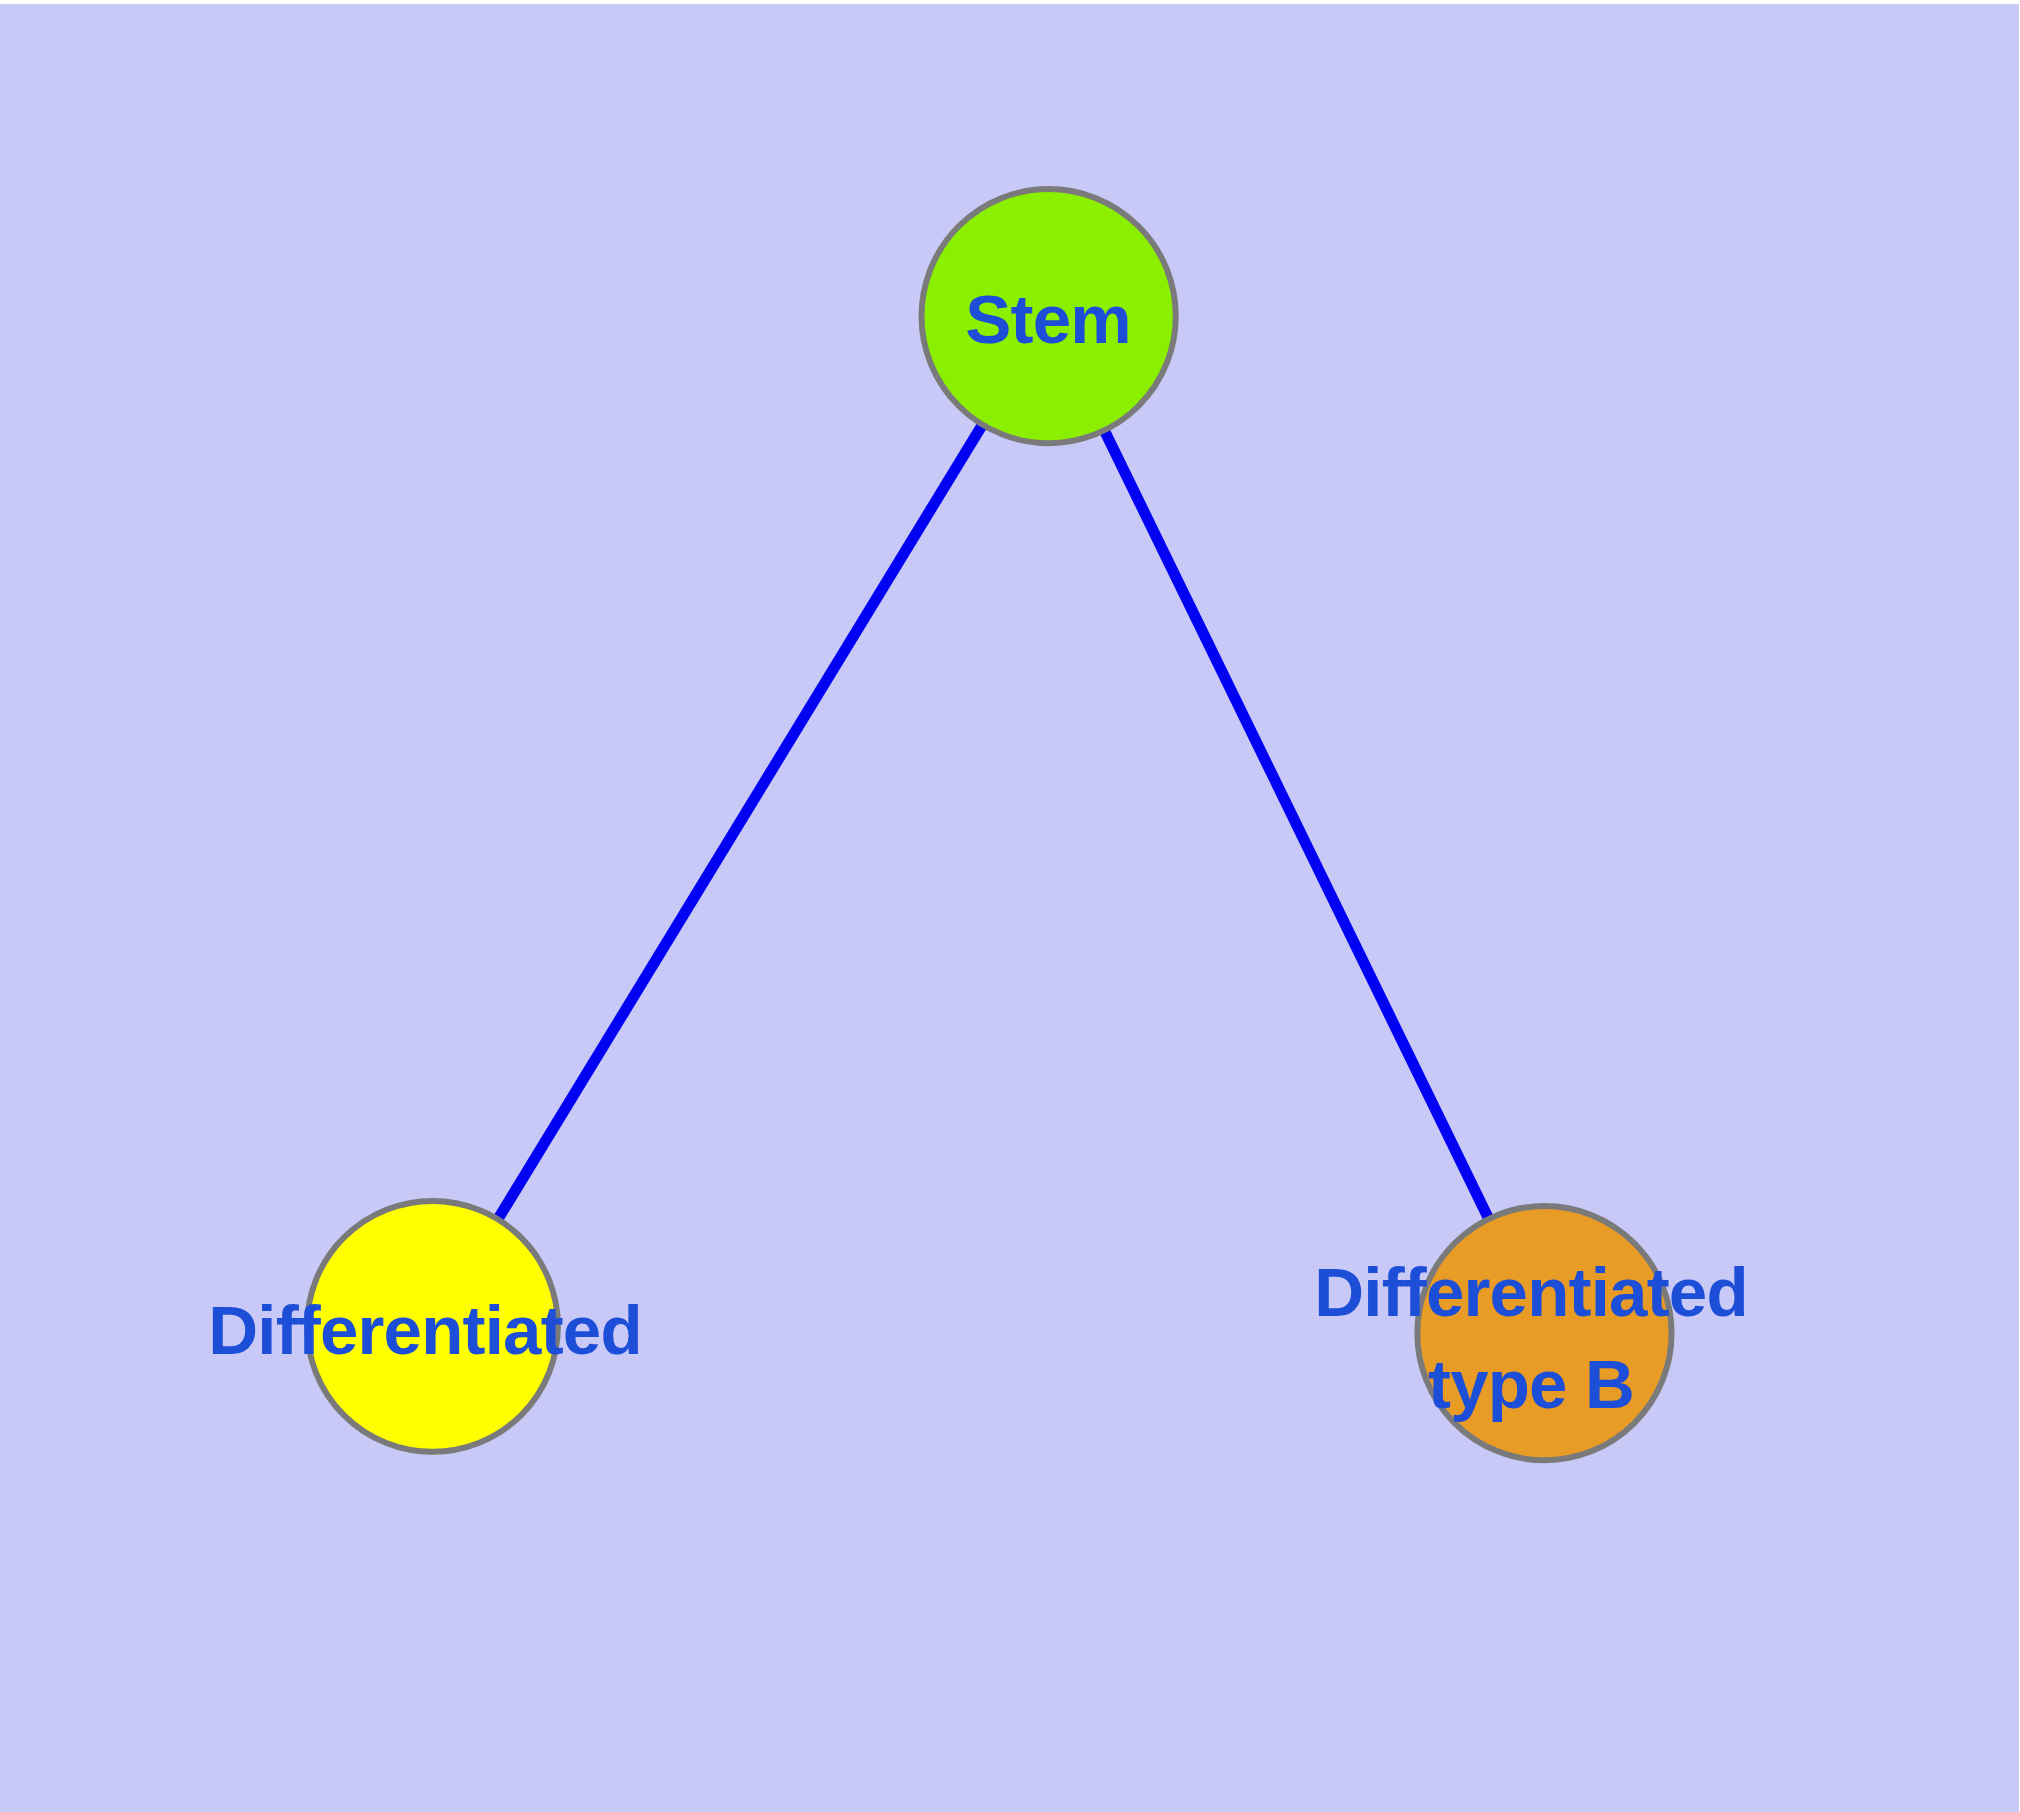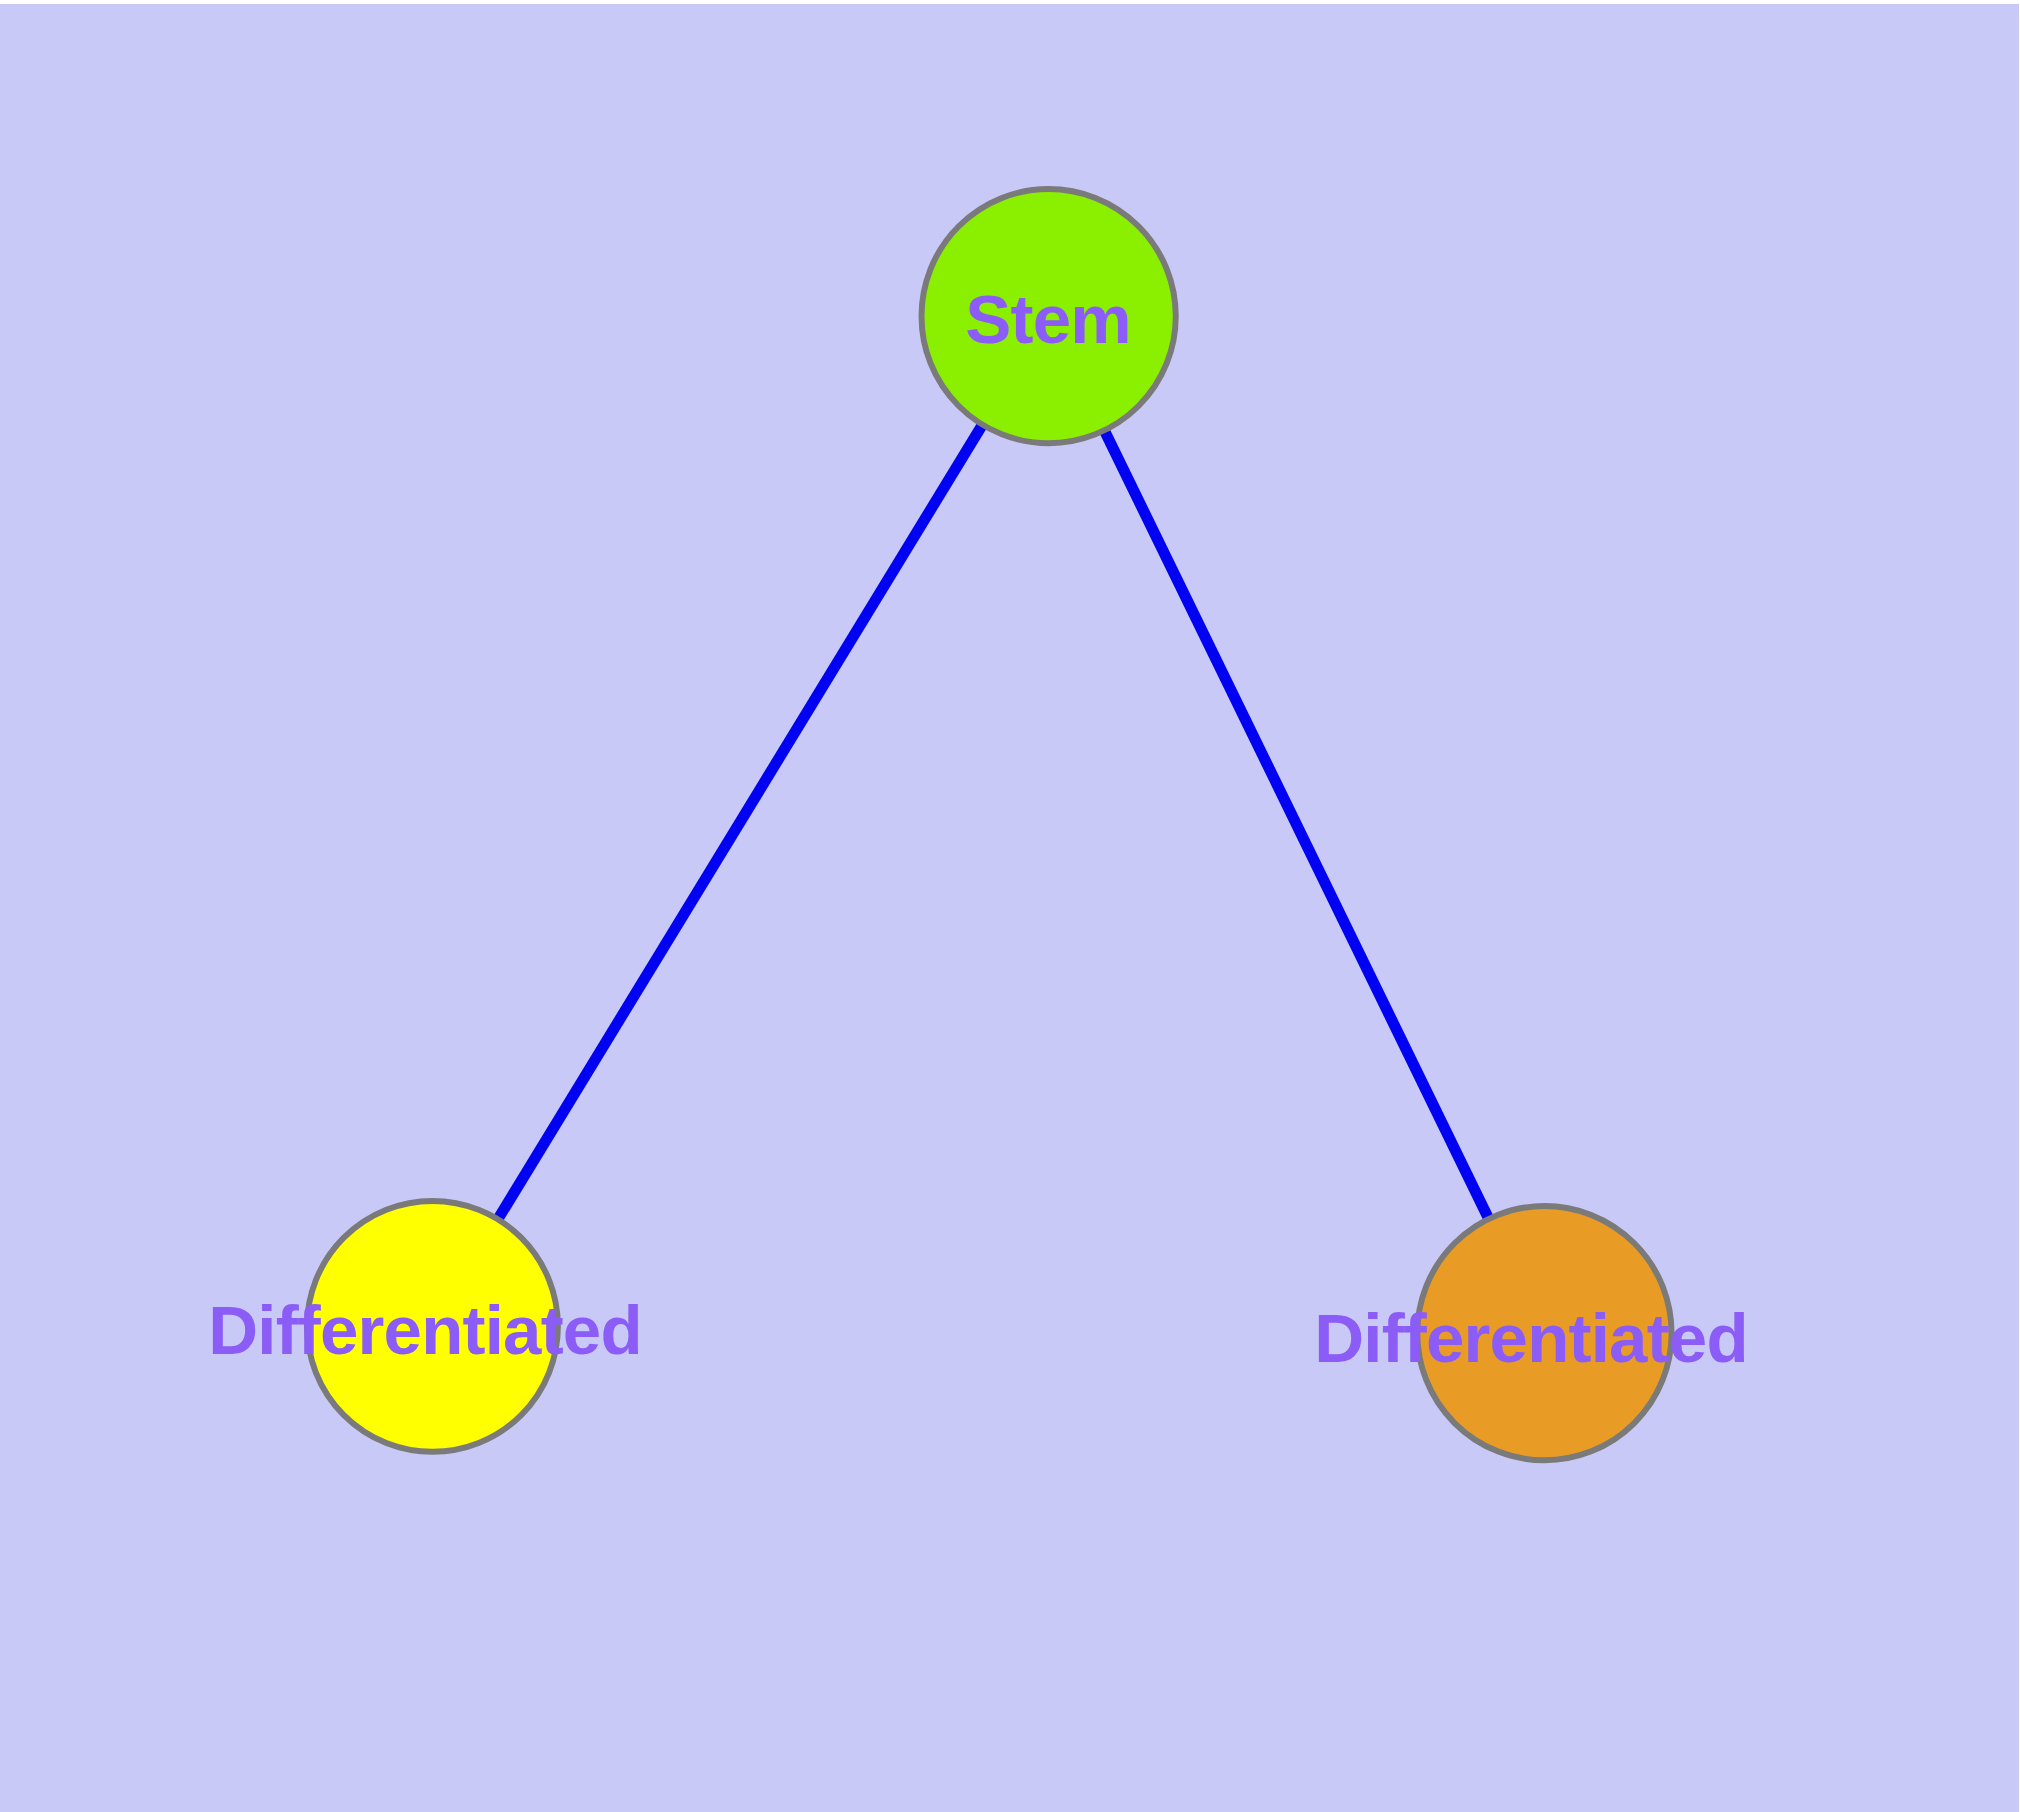--- a/index.html
+++ b/index.html
@@ -35,21 +35,21 @@
   .node-label {
     position: absolute;
     transform: translate(-50%, -50%);
     display: flex;
     flex-direction: column;
     align-items: center;
     justify-content: center;
     font-weight: bold;
     font-size: 69px;
     line-height: 92px;
-    color: #8b5cf6;
+    color: #1d4ed8;
     white-space: nowrap;
     text-align: center;
     letter-spacing: -0.8px;
   }
   .label-stem   { left: 1048px; top: 320px;  }
   .label-type-a { left: 425px;  top: 1331px; }
   .label-type-b { left: 1531px; top: 1339px; }
 </style>
 </head>
 <body>
@@ -70,15 +70,16 @@
   <div class="node-label label-stem">
     <span>Stem</span>
   </div>
 
   <div class="node-label label-type-a">
     <span>Differentiated</span>
   </div>
 
   <div class="node-label label-type-b">
     <span>Differentiated</span>
+    <span>type B</span>
   </div>
 </div>
 
 
 </body></html>

